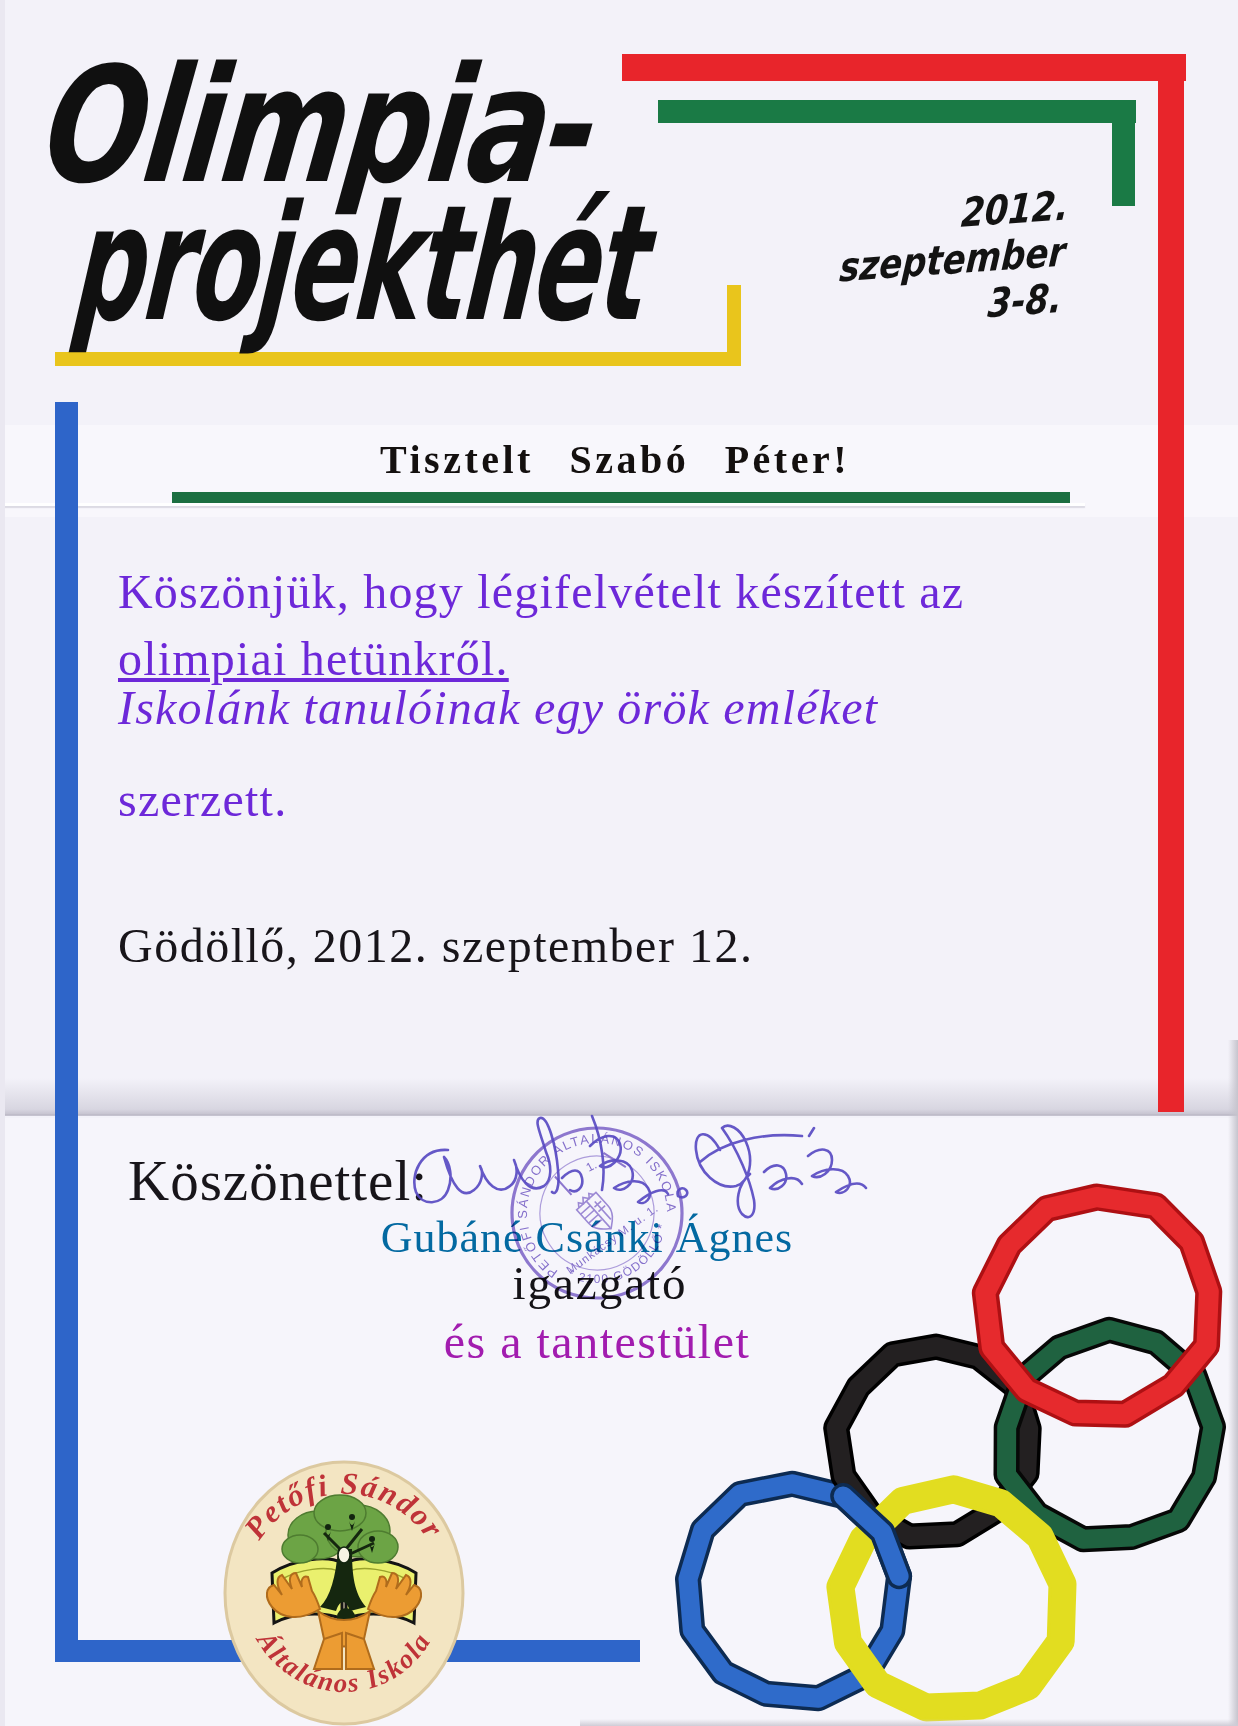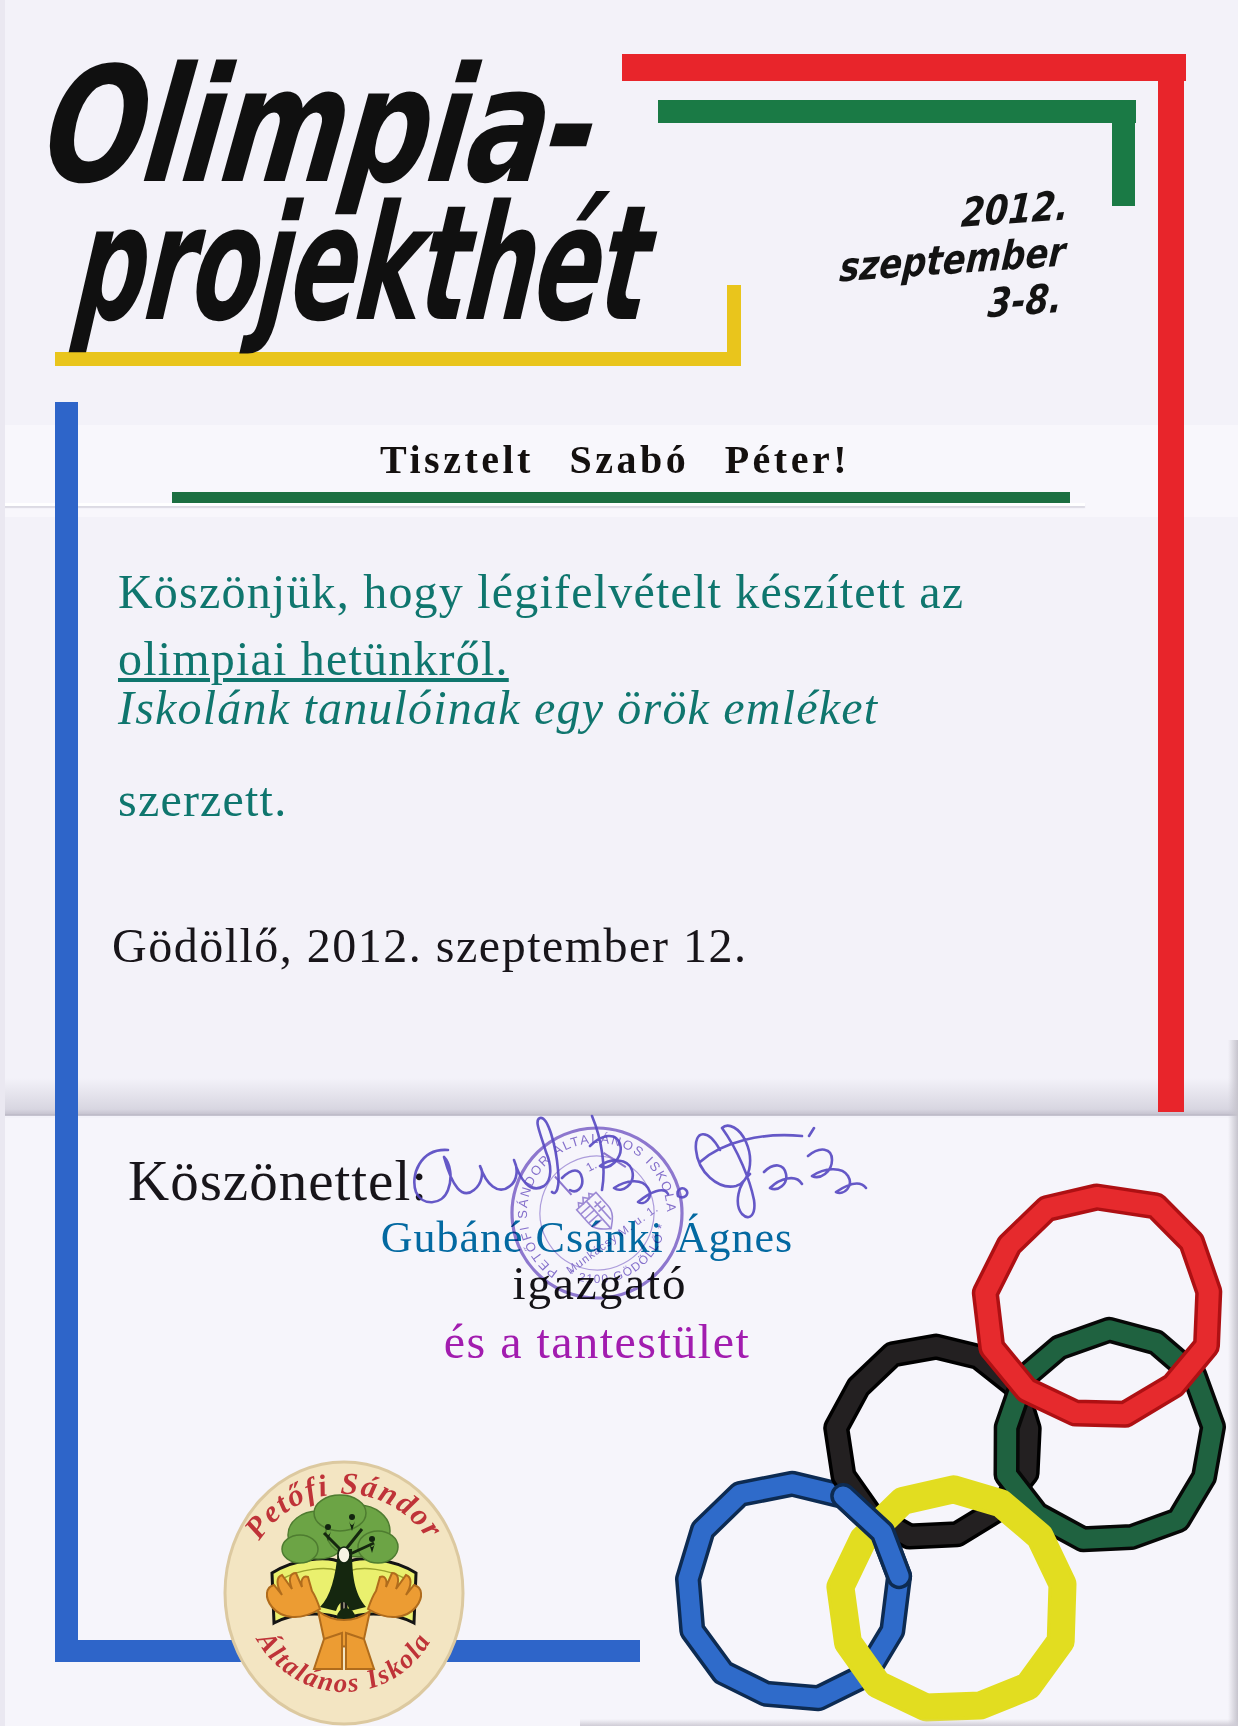--- a/index.html
+++ b/index.html
@@ -49,23 +49,23 @@
     letter-spacing:0px; white-space:nowrap;
   }
 
   .salutation{
     left:615px; top:436px; transform:translateX(-50%);
     font-size:40px; font-weight:bold; color:#14100f;
     letter-spacing:3.5px; word-spacing:22px; white-space:nowrap;
   }
   .rule-green{left:172px;top:492px;width:898px;height:11px;background:#1c6f41;}
 
-  .body-line{left:118px; font-size:48px; letter-spacing:1.2px; color:#0f766e; white-space:nowrap;}
+  .body-line{left:118px; font-size:48px; letter-spacing:1.2px; color:#6d28d9; white-space:nowrap;}
   .bl-1{top:564px;} .bl-2{top:631px;text-decoration:underline;} .bl-3{top:680px;font-style:italic;} .bl-4{top:772px;}
-  .dateline{left:112px;top:918px;font-size:48px;letter-spacing:1.5px;color:#18151a;white-space:nowrap;}
+  .dateline{left:118px;top:918px;font-size:48px;letter-spacing:1.5px;color:#18151a;white-space:nowrap;}
 
   .closing-label{left:128px;top:1148px;font-size:57px;letter-spacing:1px;color:#18151a;white-space:nowrap;}
   .closing-name{left:587px;top:1212px;transform:translateX(-50%);font-size:44px;letter-spacing:1px;color:#0369a1;white-space:nowrap;}
   .closing-role{left:600px;top:1256px;transform:translateX(-50%);font-size:47px;letter-spacing:2px;color:#151317;white-space:nowrap;}
   .closing-line3{left:597px;top:1314px;transform:translateX(-50%);font-size:48px;letter-spacing:1.5px;color:#a21caf;white-space:nowrap;}
 
   svg text{user-select:none;}
   .overlay{left:0;top:0;}
 </style>
 </head>

